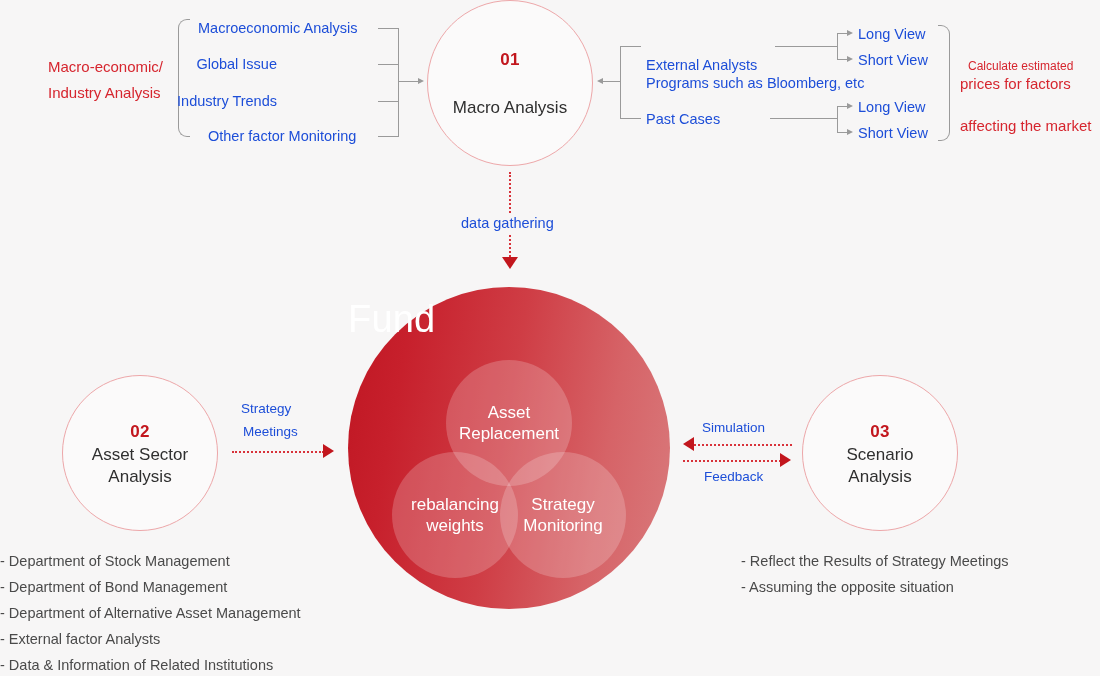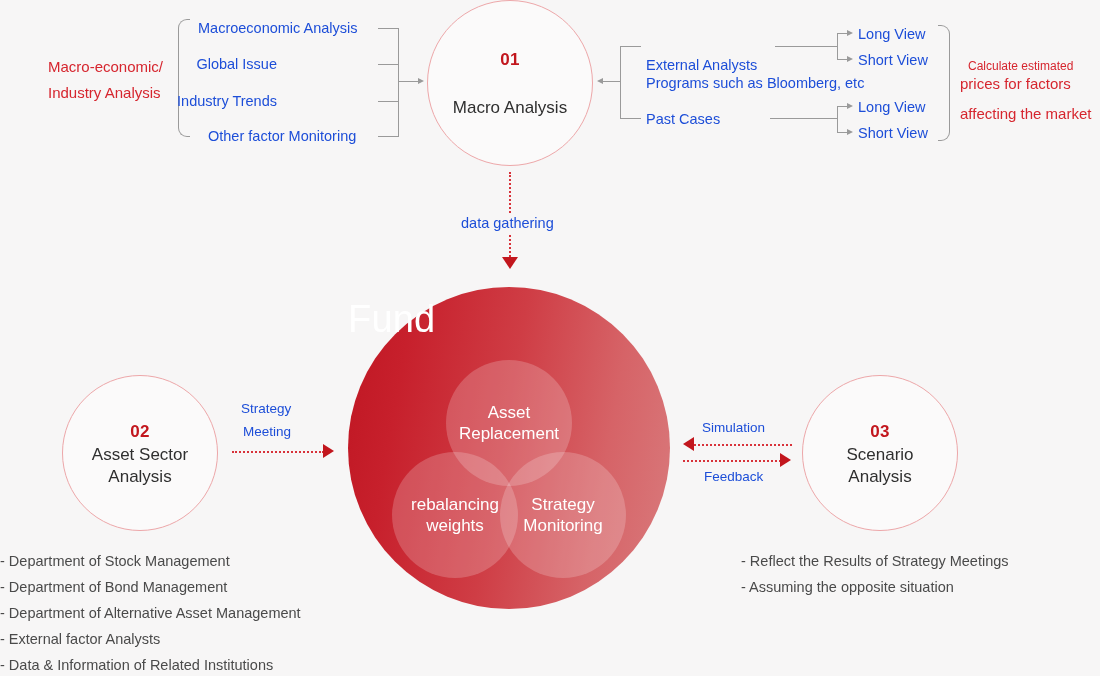--- a/index.html
+++ b/index.html
@@ -122,21 +122,21 @@
   <div class="hline" style="left:837px; top:132px; width:13px;"></div>
   <div class="ar-r" style="left:847px; top:102.5px;"></div>
   <div class="ar-r" style="left:847px; top:128.5px;"></div>
   <div class="t" style="left:858px; top:98px;">Long View</div>
   <div class="t" style="left:858px; top:124px;">Short View</div>
 
   <div class="brk brk-right" style="left:938px; top:25px; width:12px; height:116px;"></div>
 
   <div class="t red" style="left:968px; top:47px; font-size:12px;margin-top:12px;">Calculate estimated</div>
   <div class="t red" style="left:960px; top:74px; font-size:15px;">prices for factors</div>
-  <div class="t red" style="left:960px; top:104px; font-size:15px;">affecting the market</div>
+  <div class="t red" style="left:960px; top:116px; font-size:15px;">affecting the market</div>
 
   <div class="dotv" style="left:509px; top:172px; height:88px;"></div>
   <div class="tri-d" style="left:502px; top:257px;"></div>
   <div class="t" style="left:457px; top:214px; background:#f7f6f6; padding:0 4px;">data gathering</div>
 
   <div id="fund" style="left:348px; top:287px; width:322px; height:322px;">
     <div class="fund-title">Fund</div>
 
     <div class="vcirc" style="left:98px; top:73px; width:126px; height:126px;">
       <div>
@@ -160,21 +160,21 @@
     </div>
   </div>
 
   <div class="ocirc" style="left:62px; top:375px; width:156px; height:156px;">
     <div class="num">02</div>
     <div class="lbl">Asset Sector</div>
     <div class="lbl">Analysis</div>
   </div>
 
   <div class="t sm" style="left:241px; top:400px;">Strategy</div>
-  <div class="t sm" style="left:243px; top:423px;">Meeting</div>
+  <div class="t sm" style="left:243px; top:423px;">Meetings</div>
   <div class="doth" style="left:232px; top:451px; width:92px;"></div>
   <div class="tri-r" style="left:323px; top:444px;"></div>
 
   <div class="bullets" style="left:0px; top:548px;">
     <div>- Department of Stock Management</div>
     <div>- Department of Bond Management</div>
     <div>- Department of Alternative Asset Management</div>
     <div>- External factor Analysts</div>
     <div>- Data &amp; Information of Related Institutions</div>
   </div>

